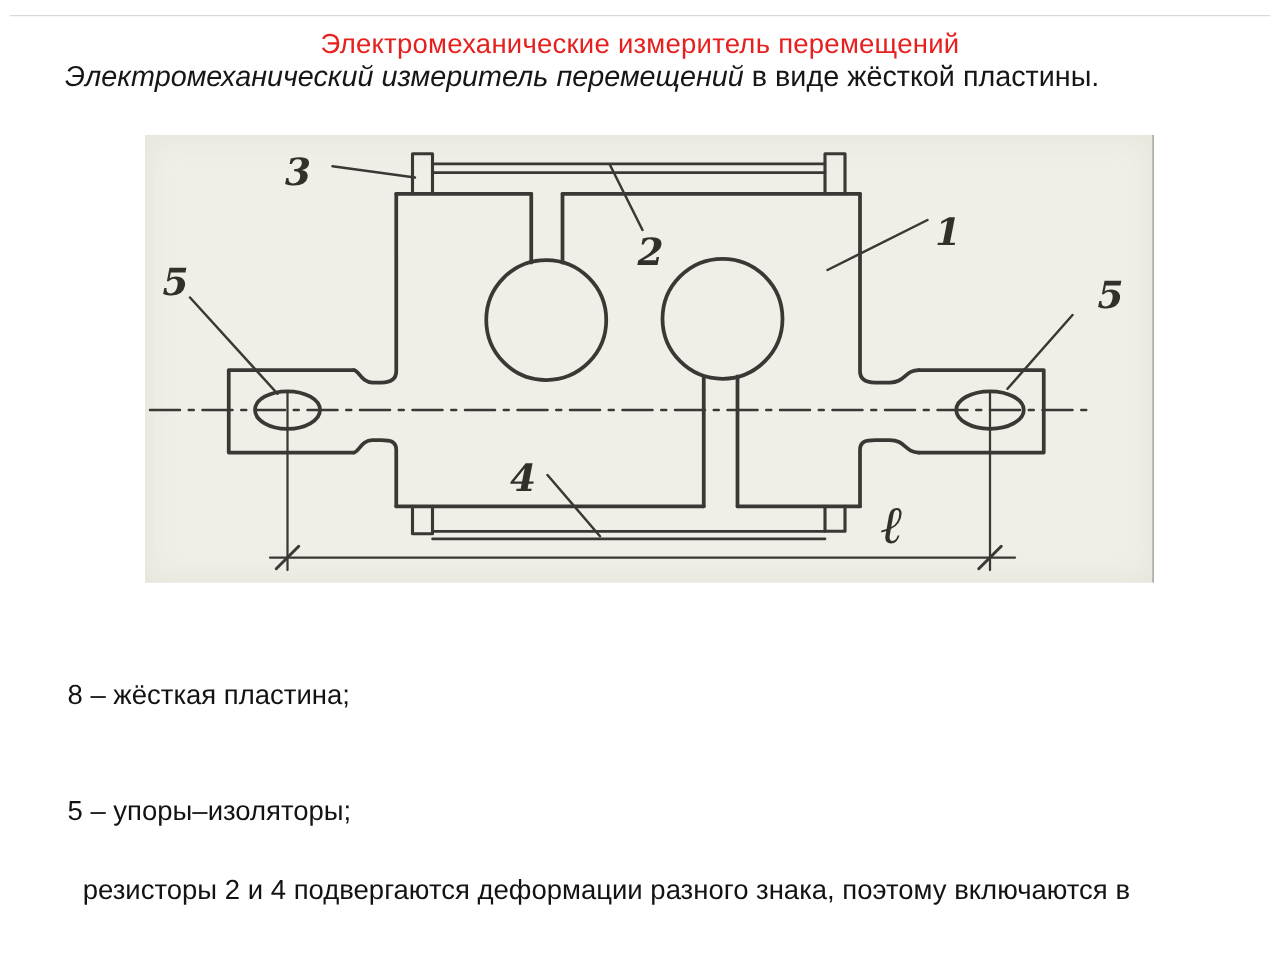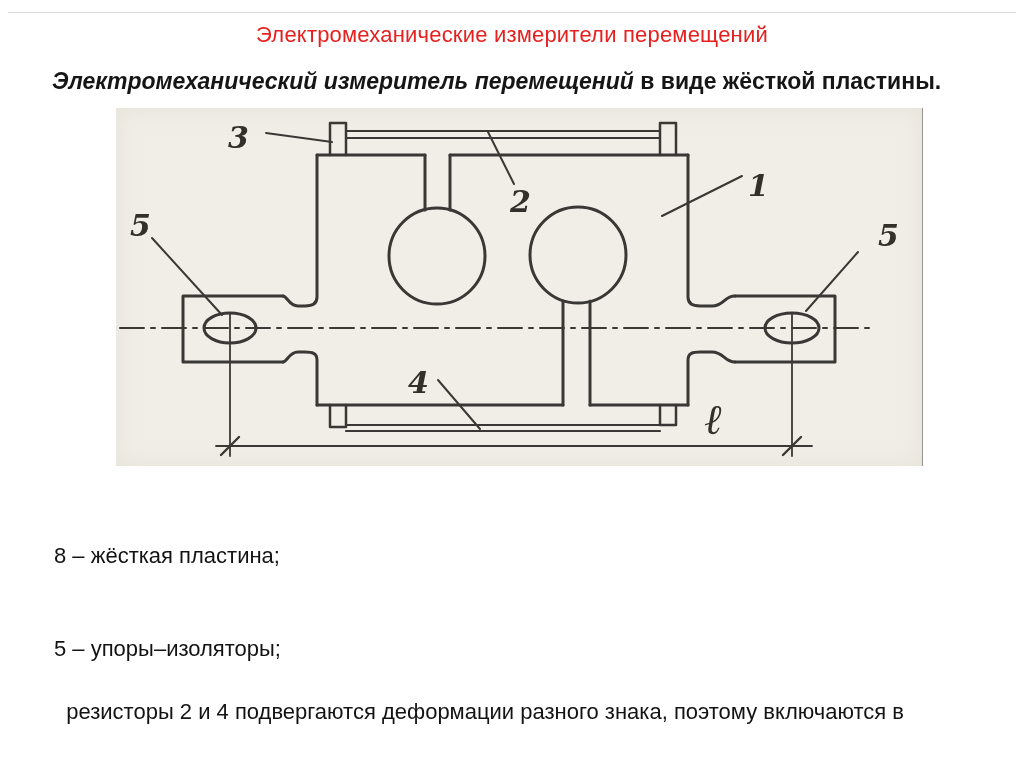--- a/index.html
+++ b/index.html
@@ -22,24 +22,24 @@
     top: 22px; left: 0; width: 100%;
     margin: 0;
     text-align: center;
     font-size: 22px;
     font-weight: normal;
     color: #e6201f;
     letter-spacing: 0.2px;
   }
   .subtitle {
     position: absolute;
-    top: 68px; left: 52px;
+    top: 48px; left: 52px;
     margin: 0;
     font-size: 23px;
-    font-weight: bold;
+    font-weight: normal;
     color: #161616;
   }
   .subtitle em { font-style: italic; }
   .scan {
     position: absolute;
     top: 108px; left: 116px;
     width: 806px; height: 358px;
     background: #f0eee7;
     border-right: 1px solid #96958f;
     box-shadow: inset 0 0 24px rgba(210,205,190,0.35);
@@ -73,21 +73,21 @@
     white-space: pre;
   }
 </style>
 </head>
 <body>
 
 <div class="slide">
 
   <div class="top-rule"></div>
 
-  <h1 class="title">Электромеханические измерители перемещений</h1>
+  <h1 class="title">Электромеханические измеритель перемещений</h1>
 
   <p class="subtitle"><em>Электромеханический измеритель перемещений</em><span> в виде жёсткой пластины.</span></p>
 
   <div class="scan">
     <svg width="806" height="358" viewBox="0 0 806 358">
       <g fill="none" stroke="#3a3835" stroke-linecap="round" stroke-linejoin="round">
 
         <path d="M4 220 H758" stroke-width="2" stroke-dasharray="24 7 4 7"></path>
 
         <path stroke-width="3" d="M201 47 H309 M334 47 H572"></path>

